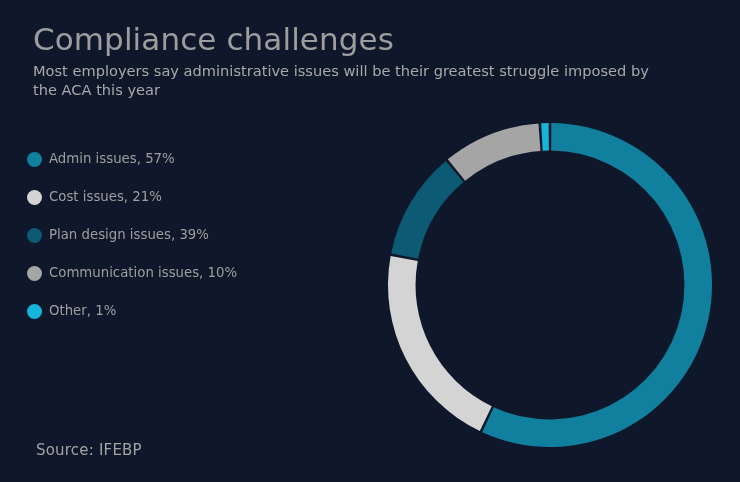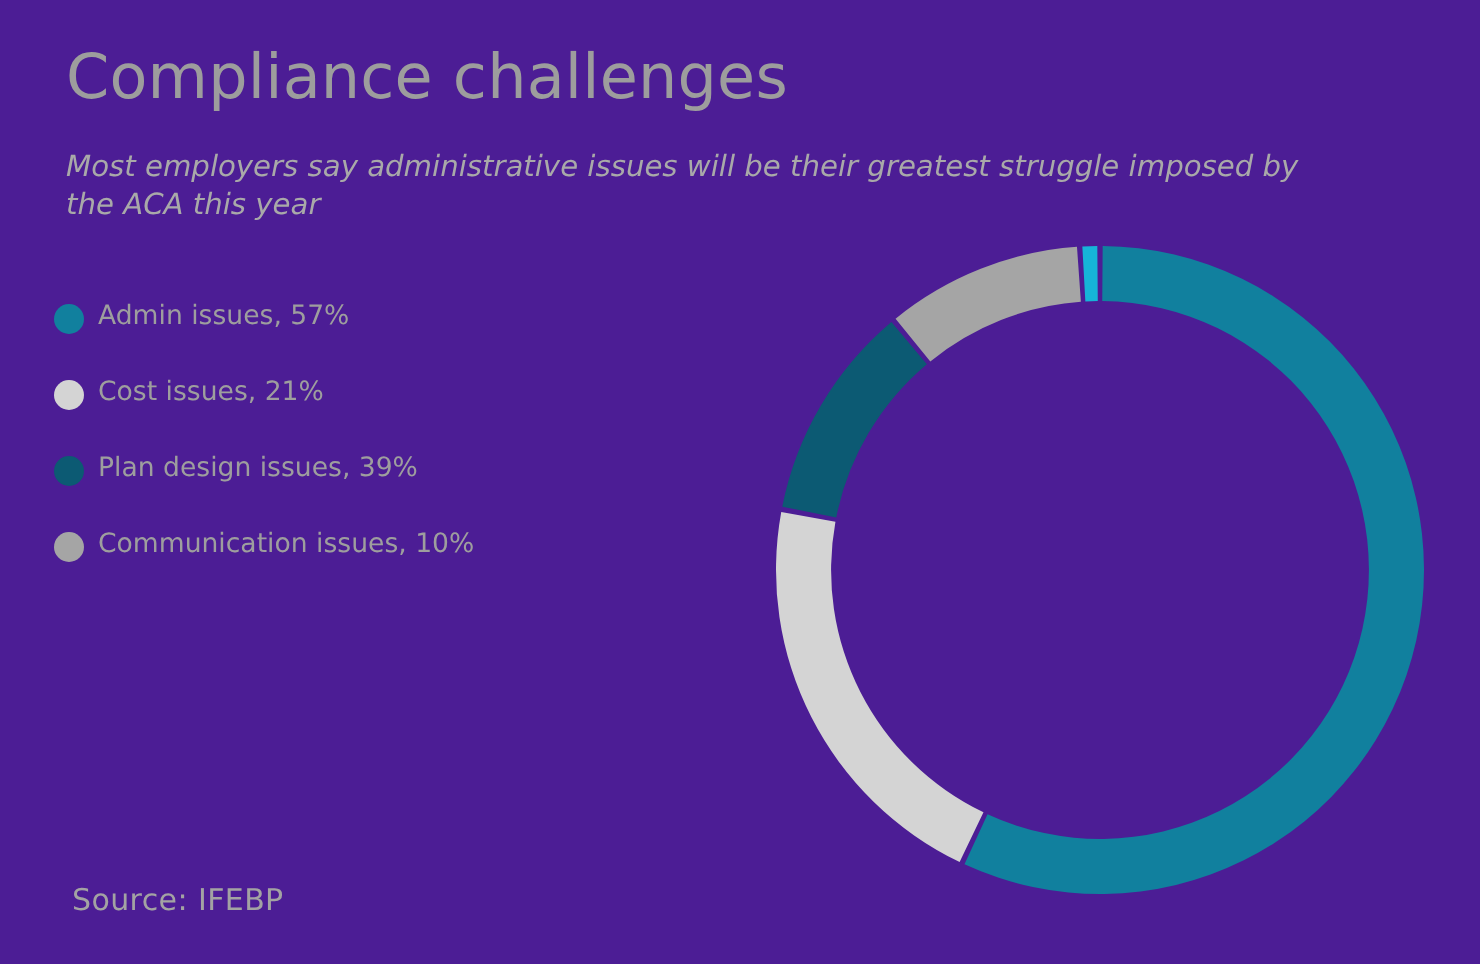--- a/index.html
+++ b/index.html
@@ -9,47 +9,46 @@
     background: #ffffff;
   }
   body {
     font-family: "DejaVu Sans", "Liberation Sans", sans-serif;
     -webkit-font-smoothing: antialiased;
   }
   #canvas {
     position: relative;
     width: 740px;
     height: 482px;
-    background: #4c1d95;
+    background: #0f172a;
     overflow: hidden;
   }
 
   
   #header {
     position: absolute;
     left: 33px;
     top: 20px;
     width: 650px;
   }
   #chart-title {
     font-size: 31px;
     font-weight: 400;
     letter-spacing: 0.1px;
     color: #9d9d9d;
     line-height: 38px;
     white-space: nowrap;
   }
   #chart-subtitle {
-    margin-top: 16px;
+    margin-top: 3px;
     font-size: 14.6px;
     font-weight: 400;
     color: #a9a9a9;
     line-height: 19px;
     max-width: 625px;
-    font-style: italic;
   }
 
   
   #legend {
     position: absolute;
     left: 27px;
     top: 140px;
     width: 300px;
   }
   .legend-item {
@@ -116,20 +115,24 @@
         <span class="legend-label">Cost issues, 21%</span>
       </div>
       <div class="legend-item">
         <span class="legend-swatch" style="background: rgb(12, 90, 115);"></span>
         <span class="legend-label">Plan design issues, 39%</span>
       </div>
       <div class="legend-item">
         <span class="legend-swatch" style="background: rgb(165, 165, 165);"></span>
         <span class="legend-label">Communication issues, 10%</span>
       </div>
+      <div class="legend-item">
+        <span class="legend-swatch" style="background: rgb(22, 180, 216);"></span>
+        <span class="legend-label">Other, 1%</span>
+      </div>
     </div>
 
   <div id="donut-wrap">
     <svg id="donut-svg" viewBox="0 0 326 326">
         <path d="M 164.3430154751995 1.0055670418474847 A 162 162 0 1 1 95.24132183143321 310.14877346702076 L 106.76029712008958 285.1334819776272 A 134.45999999999998 134.45999999999998 0 1 0 164.11470284441558 28.544620644733413 Z" fill="#11809e"></path>
         <path d="M 92.8109283637512 309.005117111838 A 162 162 0 0 1 3.6232778109315973 133.9644971755523 L 30.717320583073246 138.90053265570845 A 134.45999999999998 134.45999999999998 0 0 0 104.74307054191351 284.18424720282553 Z" fill="#d4d4d4"></path>
         <path d="M 4.126589821435317 131.3260432179126 A 162 162 0 0 1 58.70605101784366 39.03721443228467 L 76.43602234481025 60.110887978796285 A 134.45999999999998 134.45999999999998 0 0 0 31.135069551791332 136.71061587086746 Z" fill="#0c5a73"></path>
         <path d="M 60.77567343563183 37.32507386729279 A 162 162 0 0 1 151.48792005275908 1.409554690605745 L 153.44497364379004 28.879930393202784 A 134.45999999999998 134.45999999999998 0 0 0 78.15380895157443 58.68981130985303 Z" fill="#a5a5a5"></path>
         <path d="M 154.16865073464285 1.2408974117583682 A 162 162 0 0 1 161.6569845248005 1.0055670418474847 L 161.8852971555844 28.544620644733413 A 134.45999999999998 134.45999999999998 0 0 0 155.66998010975357 28.739944851759475 Z" fill="#16b4d8"></path>
       </svg>

